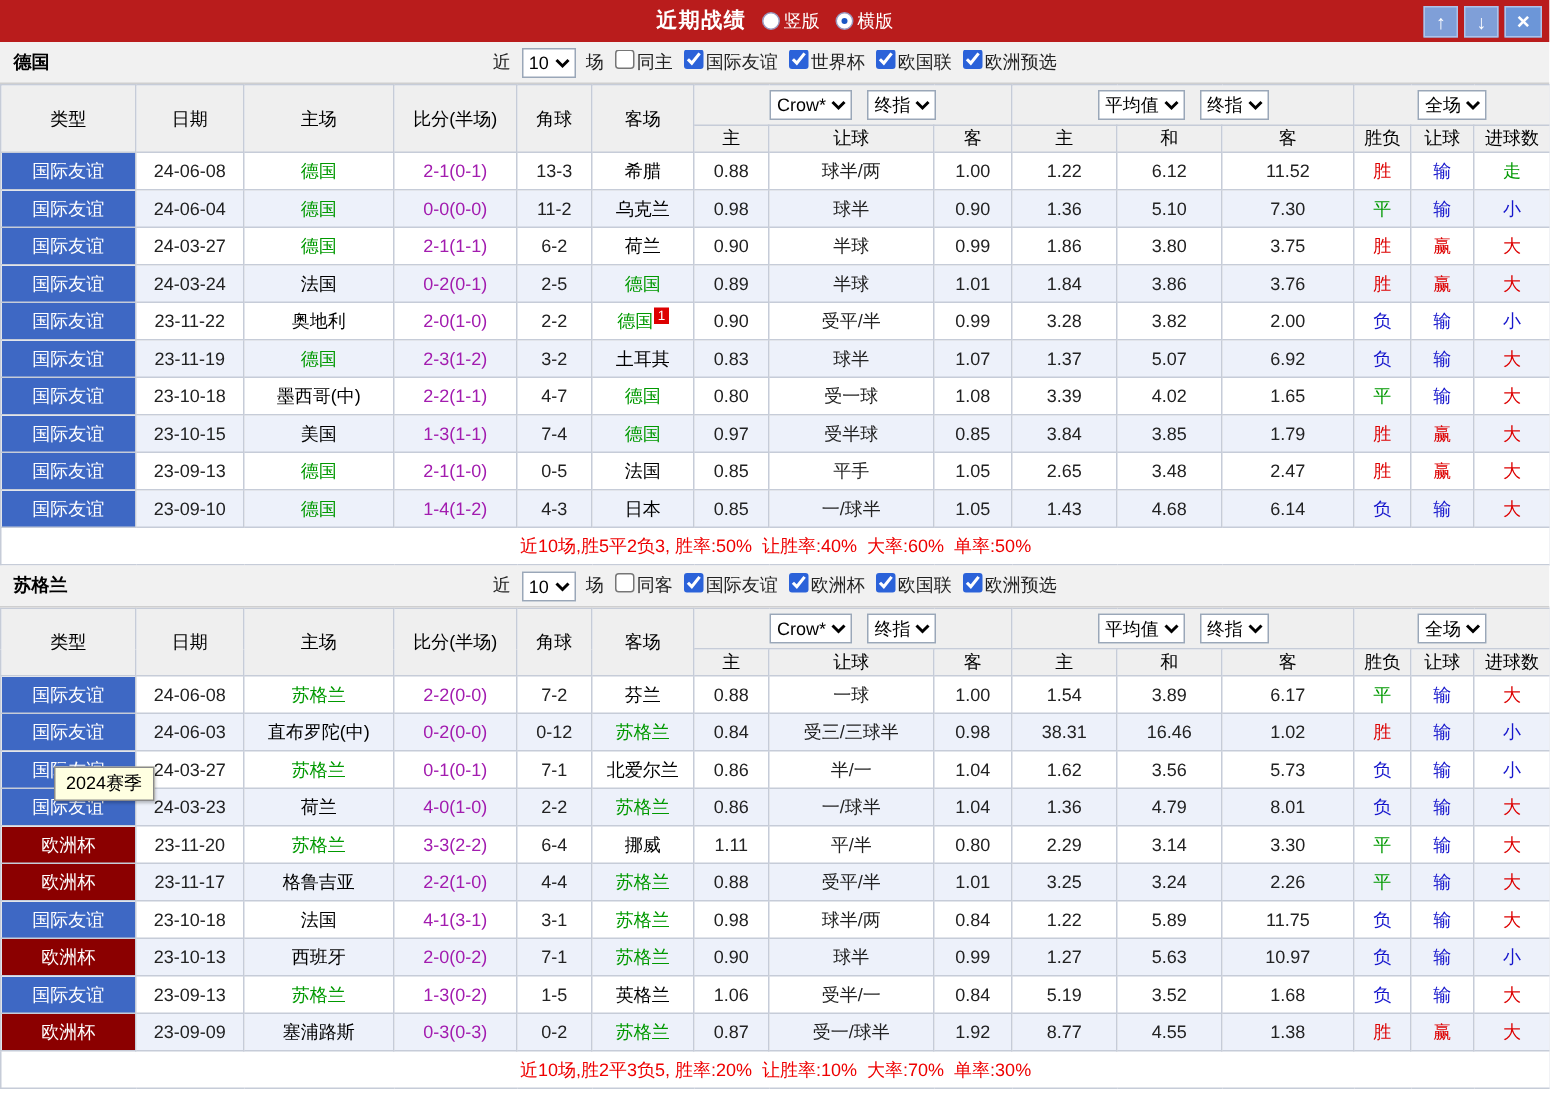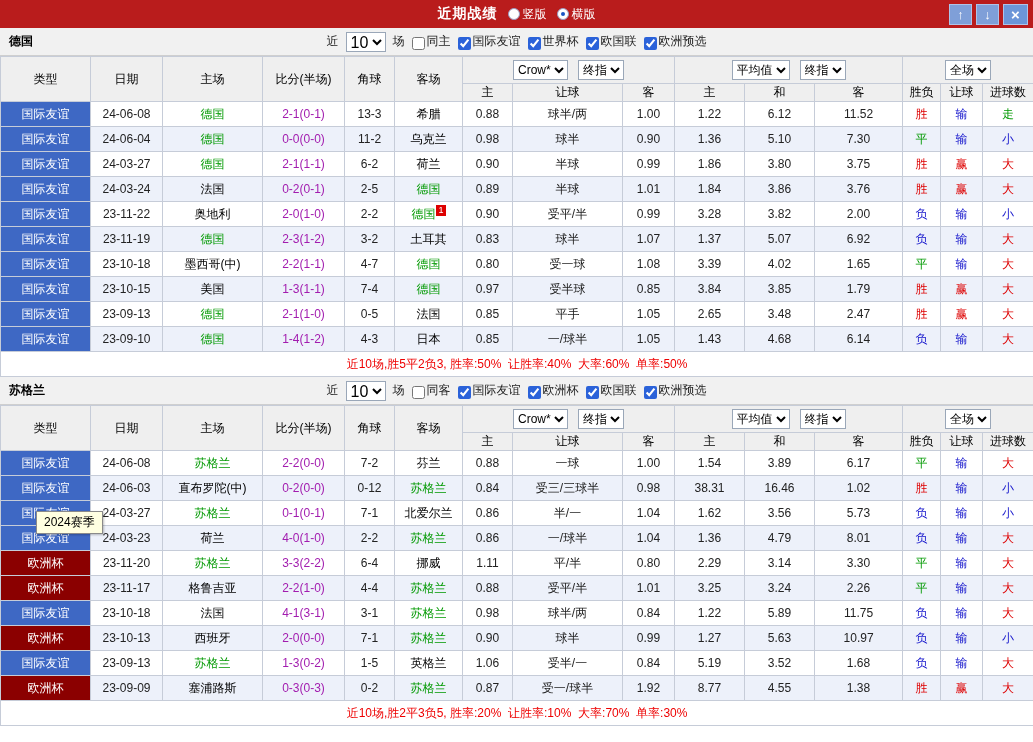--- a/index.html
+++ b/index.html
@@ -38,22 +38,22 @@
   
   .section-bar {
     height:28px; background:#f1f1f1; border-bottom:1px solid #cfcfcf;
     display:flex; align-items:center; padding:0 9px; position:relative;
   }
   .team-name { font-weight:bold; color:#000; }
   .filter-controls {
     position:absolute; left:50%; transform:translateX(-50%);
     display:flex; align-items:center; gap:7px; white-space:nowrap;
   }
-  .filter-controls select { height:20px; font-size:16px; border:1px solid #9aa7b8; background:#fff; }
-  .cb { display:flex; align-items:flex-end; gap:2px; cursor:pointer; }
+  .filter-controls select { height:20px; font-size:12px; border:1px solid #9aa7b8; background:#fff; }
+  .cb { display:flex; align-items:flex-start; gap:2px; cursor:pointer; }
   .cb input { width:13px; height:13px; margin:0; accent-color:#2b62d9; }
   
   table { border-collapse:collapse; width:1033px; table-layout:fixed; }
   th, td {
     border:1px solid #c6ccd8; text-align:center; padding:0;
     overflow:hidden; white-space:nowrap; font-weight:normal;
   }
   thead th { background:#efefef; color:#000; }
   .head-top th { height:27px; }
   .head-sub th { height:18px; }
@@ -565,21 +565,21 @@
           <td class="num">5.89</td>
           <td class="num">11.75</td>
           <td class="res res-blue">负</td>
           <td class="res res-blue">输</td>
           <td class="res res-red">大</td>
         </tr>
         <tr>
           <td class="type-cell maroon">欧洲杯</td>
           <td class="date-cell">23-10-13</td>
           <td class="team">西班牙</td>
-          <td class="score">2-0(0-0)</td>
+          <td class="score">2-0(0-2)</td>
           <td class="corner">7-1</td>
           <td class="team focus">苏格兰</td>
           <td class="num">0.90</td>
           <td class="handicap">球半</td>
           <td class="num">0.99</td>
           <td class="num">1.27</td>
           <td class="num">5.63</td>
           <td class="num">10.97</td>
           <td class="res res-blue">负</td>
           <td class="res res-blue">输</td>

